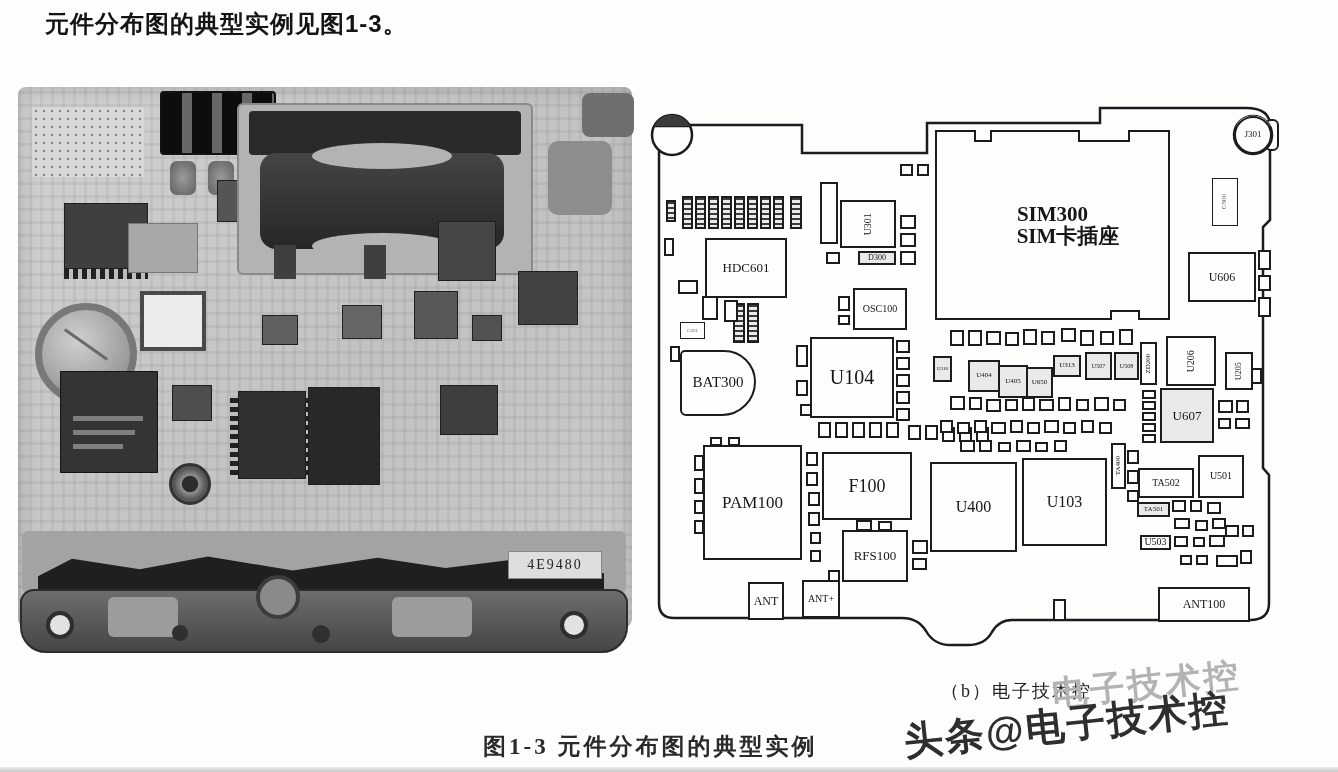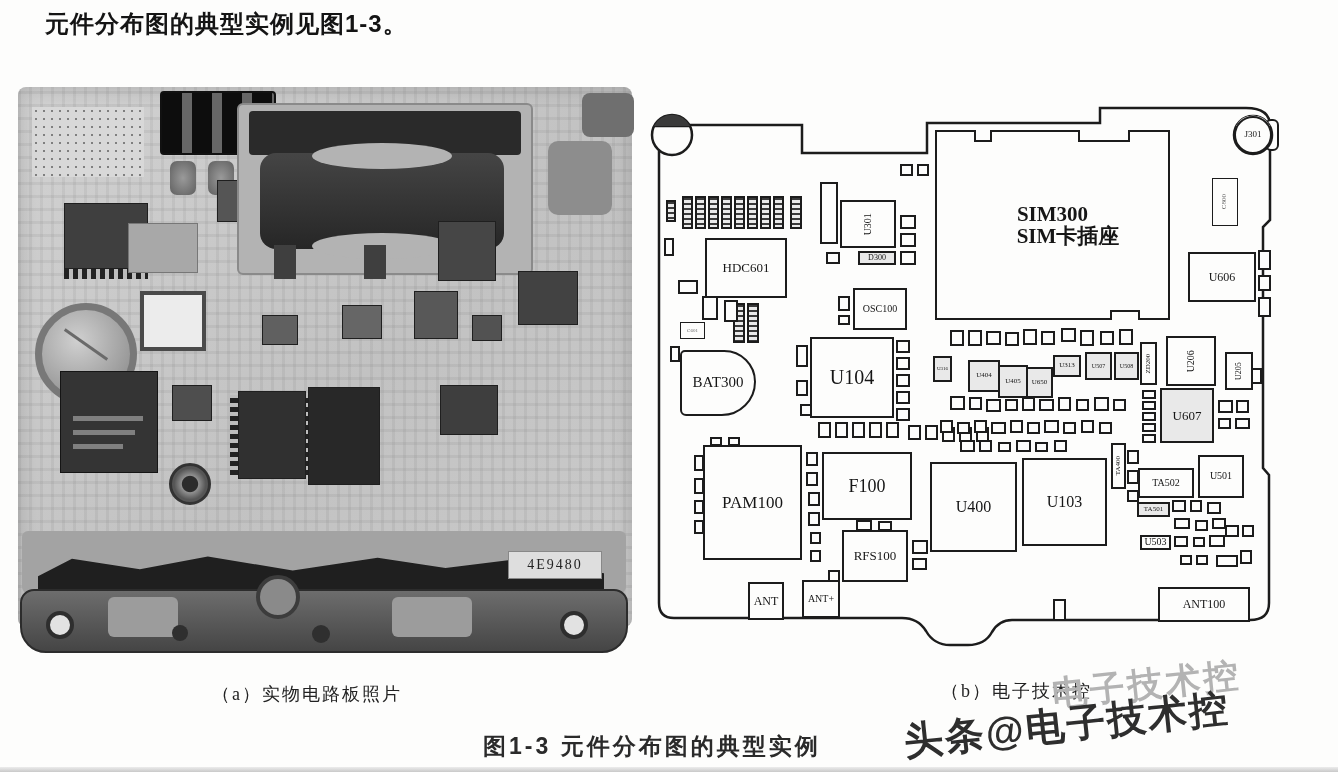--- a/index.html
+++ b/index.html
@@ -1,21 +1,21 @@
 <!DOCTYPE html>
 <html><head>
 <meta charset="utf-8">
 <style>
   * { margin:0; padding:0; box-sizing:border-box; }
   html,body { background:#ffffff; }
   .page { position:relative; width:1338px; height:772px; background:#fdfdfc; overflow:hidden;
           font-family:"Liberation Sans","DejaVu Sans",sans-serif; }
   .intro { position:absolute; left:45px; top:8px; font-size:24px; font-weight:700; color:#141414; letter-spacing:1px; }
   .cap   { position:absolute; font-size:18px; color:#222; letter-spacing:2px; font-family:"Liberation Serif","DejaVu Serif",serif; }
-  .figcap{ position:absolute; left:483px; top:731px; font-size:23px; font-weight:700; color:#2a2a2a; letter-spacing:3px; }
+  .figcap{ position:absolute; left:483px; top:731px; font-size:23px; font-weight:700; color:#2a2a2a; letter-spacing:3px;font-family:Liberation Serif, serif; }
   .scanline { position:absolute; left:0; bottom:0; width:100%; height:5px; background:linear-gradient(#ececec,#c9c9c9); }
 
   
   .photo { position:absolute; left:12px; top:85px; width:628px; height:578px; }
   .ph { position:absolute; }
   .ph-base { left:6px; top:2px; width:614px; height:540px; border-radius:8px;
              background:linear-gradient(135deg,#d2d2d2,#c2c2c2 55%,#cbcbcb); box-shadow:inset 0 0 22px rgba(0,0,0,.18); }
   .ph-speckle { left:6px; top:2px; width:614px; height:540px; border-radius:8px; opacity:.55;
       background-image:repeating-linear-gradient(90deg,rgba(70,70,70,.14) 0 3px,transparent 3px 11px),
                        repeating-linear-gradient(0deg,rgba(50,50,50,.12) 0 3px,transparent 3px 13px); }
@@ -384,21 +384,20 @@
         </div>
         <div class="comp" style="left: 508px; top: 487px; width: 92px; height: 35px; font-size: 12px;">
           <span>ANT100</span>
         </div>
         <div class="comp light" style="left: 30px; top: 222px; width: 25px; height: 17px; font-size: 5px;">
           <span>C601</span>
         </div>
       </div>
   </div>
 
-  <div class="cap" style="left:212px; top:682px;">（a）实物电路板照片</div>
   <div class="cap" style="left:941px; top:679px;">（b）电子技术控</div>
   <div class="figcap">图1-3  元件分布图的典型实例</div>
 
   <div class="wm">
     <span class="wm-ghost">电子技术控</span>
     <span class="wm-main">头条@电子技术控</span>
   </div>
 
   <div class="scanline"></div>
 </div>

